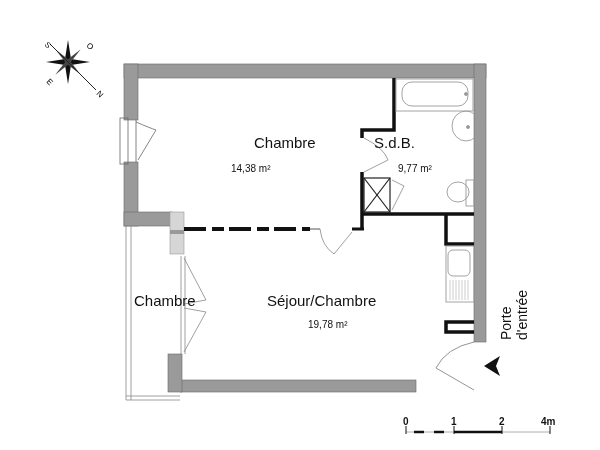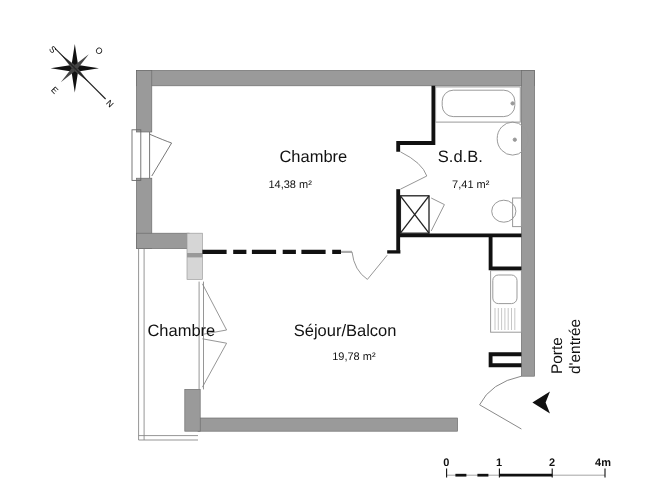--- a/index.html
+++ b/index.html
@@ -1,20 +1,20 @@
 <!DOCTYPE html>
 <html><head>
 <meta charset="utf-8">
 <style>
   html,body{margin:0;padding:0;background:#ffffff;}
   body{width:600px;height:450px;position:relative;overflow:hidden;font-family:"Liberation Sans",sans-serif;}
   .plan{position:absolute;left:0;top:0;width:600px;height:450px;}
   .lbl{position:absolute;color:#111;white-space:nowrap;}
   .room-name{font-size:15px;}
-  .room-area{font-size:10px;margin-left:13px;}
+  .room-area{font-size:10px;}
   .porte{position:absolute;left:498px;top:340px;width:60px;font-size:14px;line-height:16px;transform-origin:left top;transform:rotate(-90deg);color:#111;}
   .scale-lbl{position:absolute;font-size:10px;font-weight:bold;color:#111;}
 </style>
 </head>
 <body>
 
 <svg class="plan" viewBox="0 0 600 450" xmlns="http://www.w3.org/2000/svg">
 
   <g transform="translate(68,62)">
     <polygon points="0,-22 3,-3 0,0 -3,-3" fill="#111"></polygon>
@@ -138,24 +138,24 @@
     <line x1="502" y1="426" x2="502" y2="434" stroke-width="1"></line>
     <line x1="550" y1="426" x2="550" y2="434" stroke-width="1"></line>
     <line x1="414" y1="432" x2="424" y2="432" stroke-width="2.5"></line>
     <line x1="434" y1="432" x2="444" y2="432" stroke-width="2.5"></line>
     <line x1="454" y1="432" x2="502" y2="432" stroke-width="2.5"></line>
   </g>
 </svg>
 
 <div class="lbl room-name" style="left:222px;top:134px;margin-left:32px;">Chambre</div>
 <div class="lbl room-area" style="left:231px;top:163px;">14,38 m²</div>
-<div class="lbl room-name" style="left:398px;top:134px;">S.d.B.</div>
-<div class="lbl room-area" style="left:398px;top:163px;">7,41 m²</div>
-<div class="lbl room-name" style="left:267px;top:292px;">Séjour/Balcon</div>
-<div class="lbl room-area" style="left:289px;top:319px;text-align:center;">19,78 m²</div>
+<div class="lbl room-name" style="left:374px;top:134px;">S.d.B.</div>
+<div class="lbl room-area" style="left:398px;top:163px;">9,77 m²</div>
+<div class="lbl room-name" style="left:267px;top:292px;">Séjour/Chambre</div>
+<div class="lbl room-area" style="left:308px;top:319px;text-align:center;">19,78 m²</div>
 <div class="lbl room-name" style="left:134px;top:292px;">Chambre</div>
 
 <div class="porte">
   <div>Porte</div>
   <div>d'entrée</div>
 </div>
 
 <div class="scale-lbl" style="left:403px;top:416px;">0</div>
 <div class="scale-lbl" style="left:451px;top:416px;">1</div>
 <div class="scale-lbl" style="left:499px;top:416px;">2</div>

